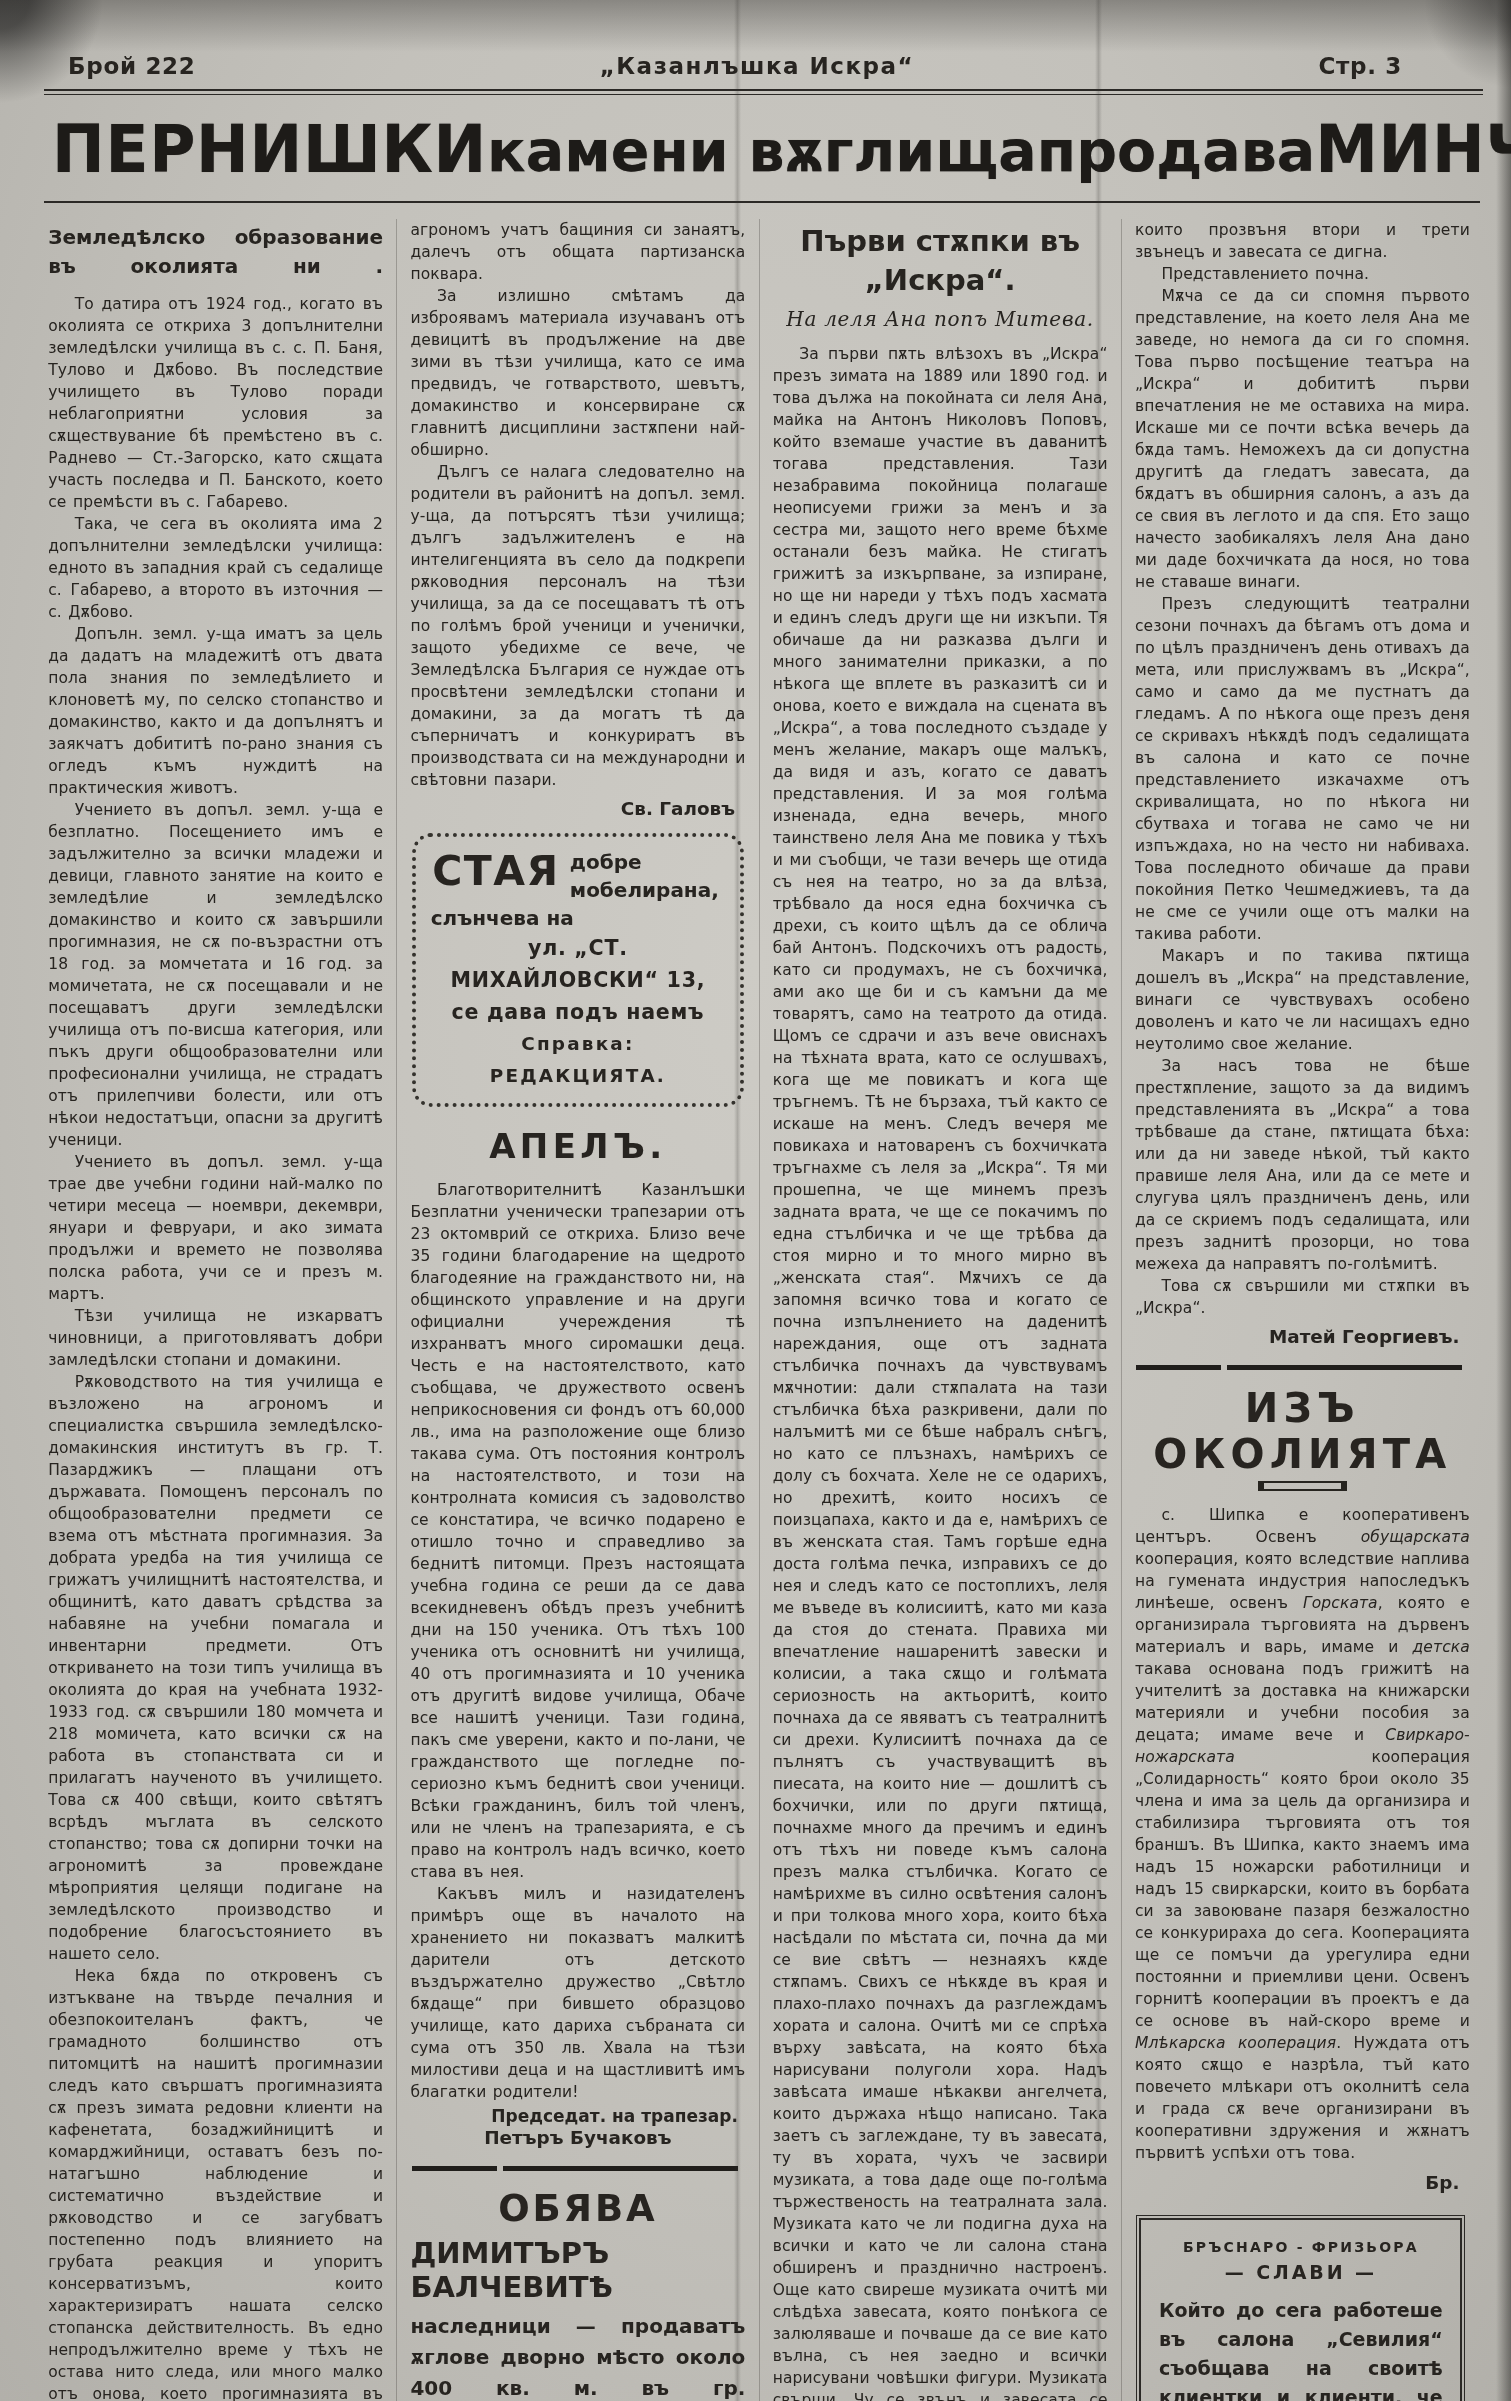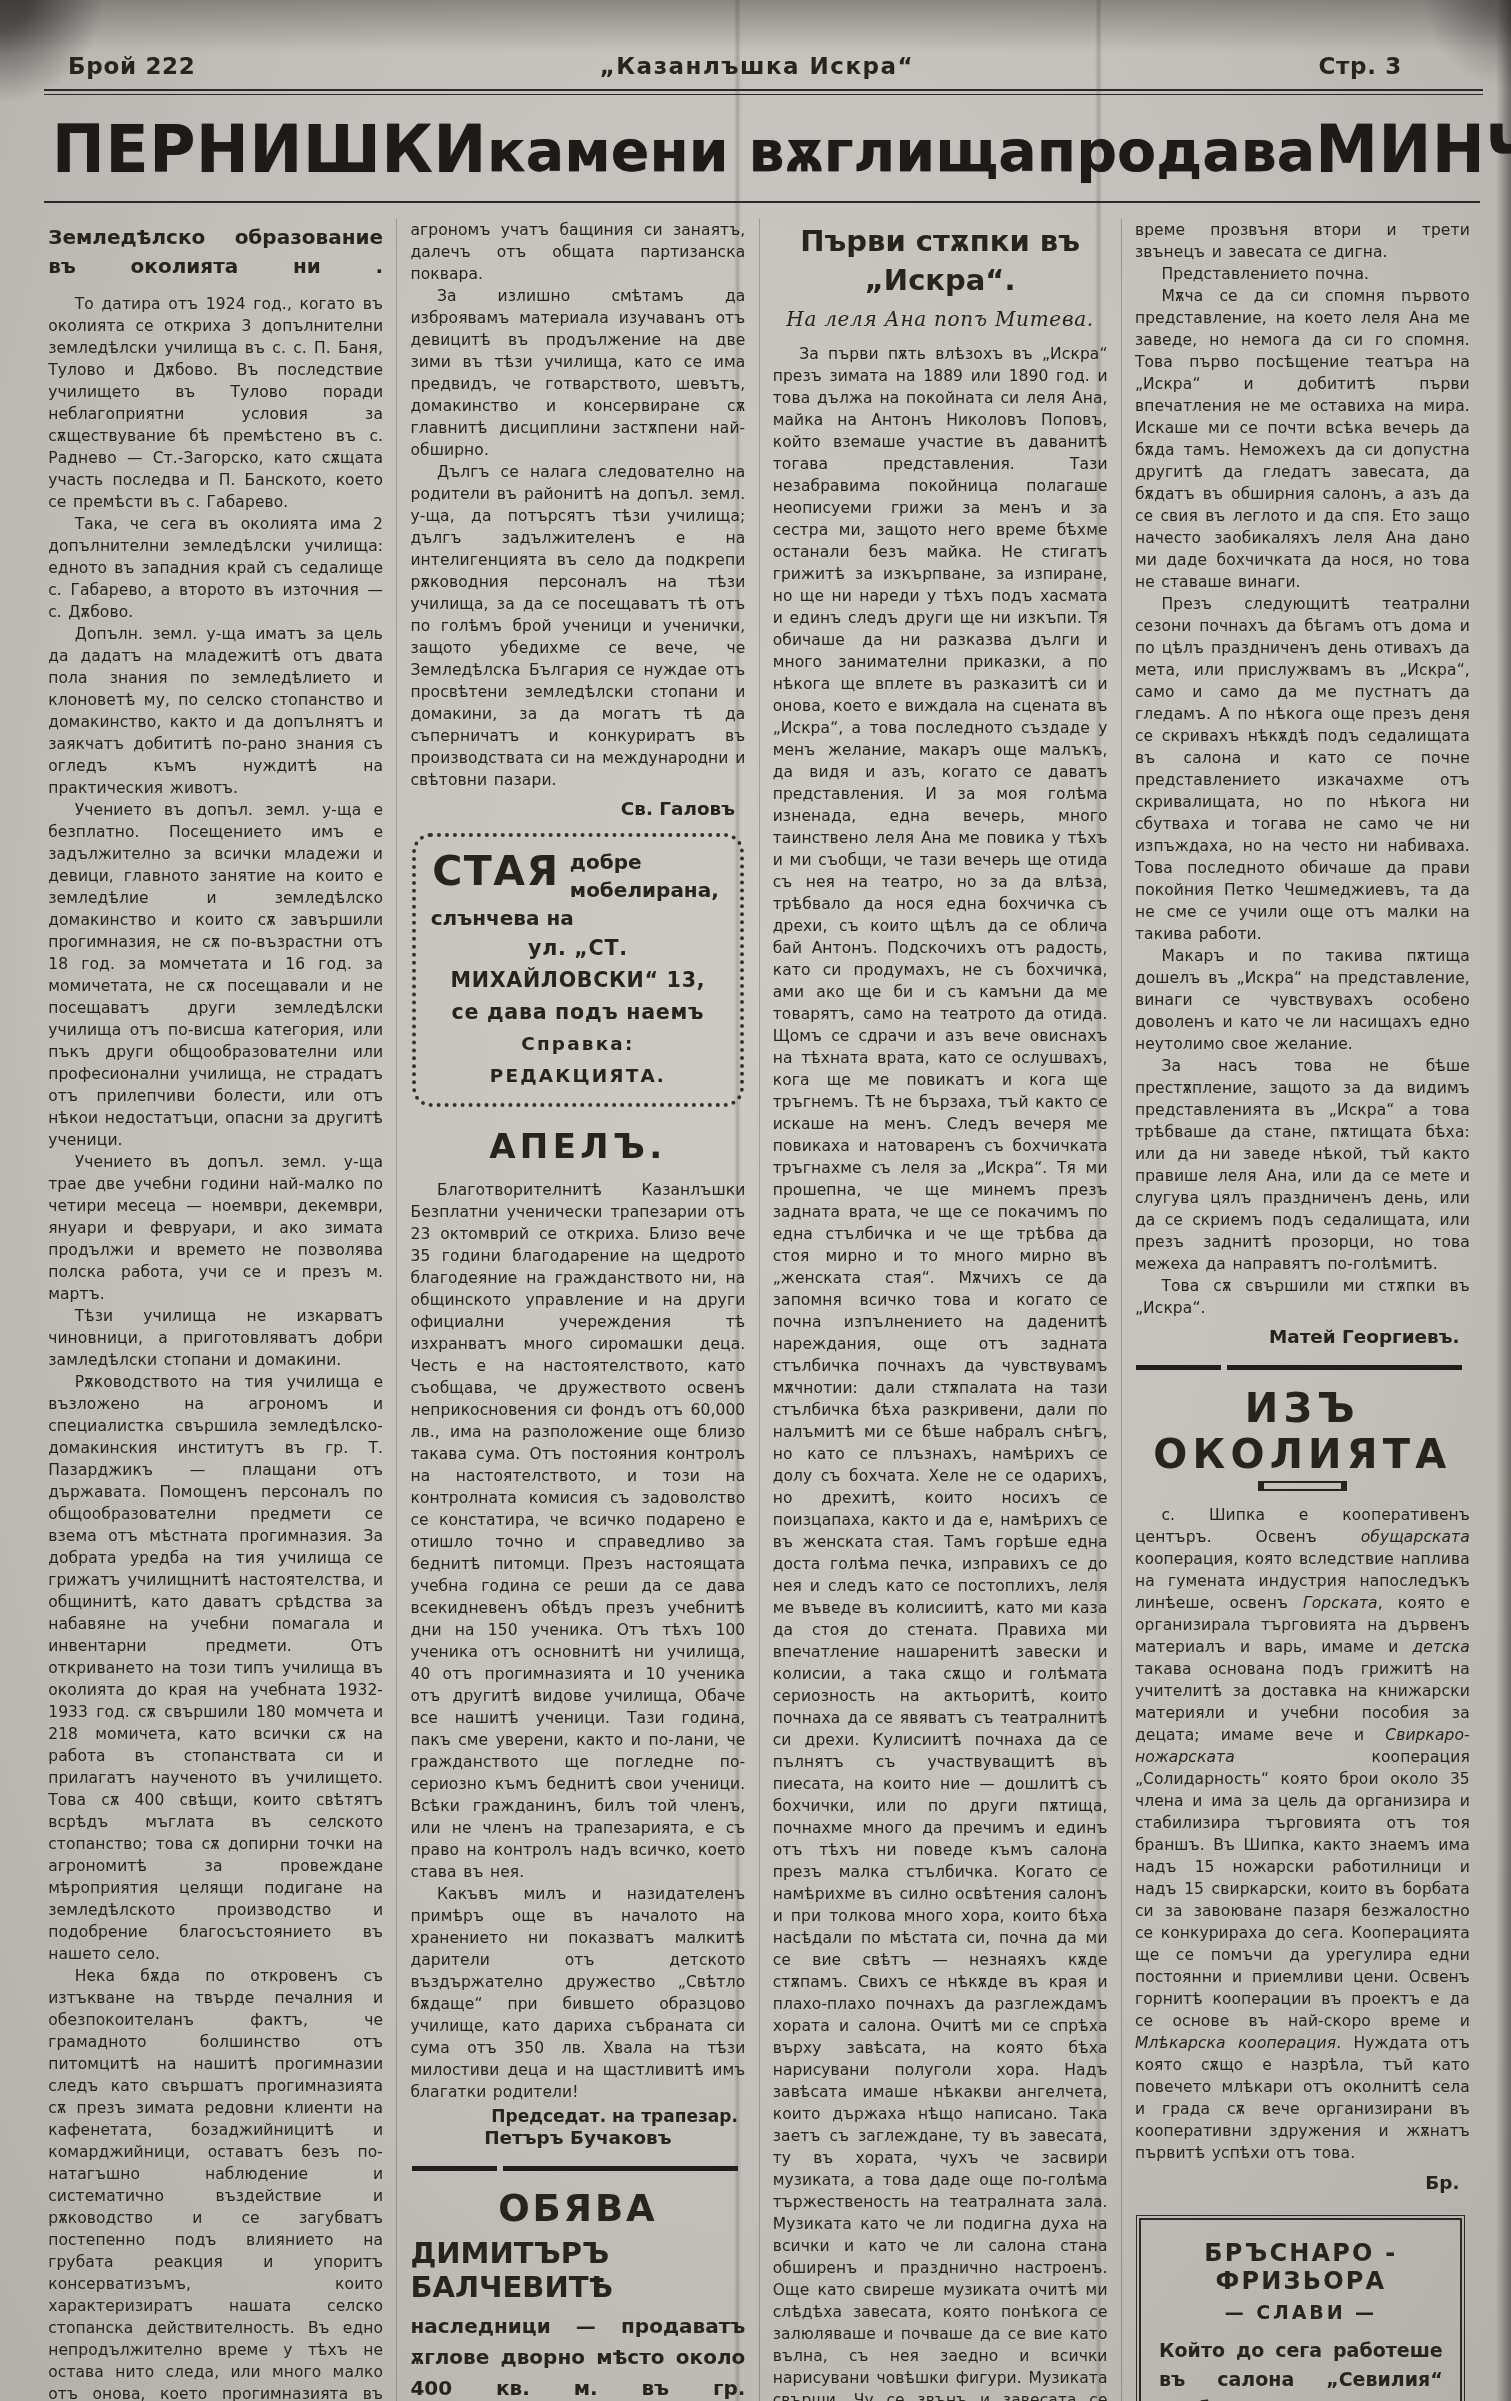--- a/index.html
+++ b/index.html
@@ -66,21 +66,21 @@
     margin:2.9px 10.3px 0 1.5px;}
   .staya-first{font-size:20px;line-height:28px;text-align:justify;}
   .staya-line{font-size:20.6px;line-height:32px;text-align:center;letter-spacing:0.7px;}
   .staya-ref{font-size:18.4px;letter-spacing:2.2px;}
   
   .p-obyava{margin:0;text-align:justify;font-size:20px;line-height:31px;font-weight:bold;
     word-spacing:2.2px;}
   
   .ad-slavi{border:2.9px solid #2b2926;outline:1.5px solid #2b2926;outline-offset:2.9px;
     padding:19px 17.7px 16px;margin:25px 7.4px 0 4.4px;}
-  .slavi-l1{text-align:center;font-weight:bold;font-size:24px;letter-spacing:2.2px;margin:0 0 5.9px;}
+  .slavi-l1{text-align:center;font-weight:bold;font-size:14px;letter-spacing:2.2px;margin:0 0 5.9px;}
   .slavi-l2{text-align:center;font-weight:bold;font-size:19px;letter-spacing:2.9px;margin:0 0 13.2px;}
   .slavi-body{margin:0;text-align:justify;font-size:19px;line-height:29px;font-weight:bold;}
 </style>
 </head>
 <body>
 
 <div class="page">
 
   <div class="fold" style="left:734px"></div>
   <div class="fold" style="left:1095px"></div>
@@ -146,21 +146,21 @@
 
     </div>
 
     <div class="col">
       <h2 class="t-center t-iskra">Първи стѫпки въ „Искра“.</h2>
       <div class="dedication">На леля Ана попъ Митева.</div>
       <p class="p">За първи пѫть влѣзохъ въ „Искра“ презъ зимата на 1889 или 1890 год. и това дължа на покойната си леля Ана, майка на Антонъ Николовъ Поповъ, който вземаше участие въ даванитѣ тогава представления. Тази незабравима покойница полагаше неописуеми грижи за менъ и за сестра ми, защото него време бѣхме останали безъ майка. Не стигатъ грижитѣ за изкърпване, за изпиране, но ще ни нареди у тѣхъ подъ хасмата и единъ следъ други ще ни изкъпи. Тя обичаше да ни разказва дълги и много занимателни приказки, а по нѣкога ще вплете въ разказитѣ си и онова, което е виждала на сцената въ „Искра“, а това последното създаде у менъ желание, макаръ още малъкъ, да видя и азъ, когато се даватъ представления. И за моя голѣма изненада, една вечерь, много таинствено леля Ана ме повика у тѣхъ и ми съобщи, че тази вечерь ще отида съ нея на театро, но за да влѣза, трѣбвало да нося една бохчичка съ дрехи, съ които щѣлъ да се облича бай Антонъ. Подскочихъ отъ радость, като си продумахъ, не съ бохчичка, ами ако ще би и съ камъни да ме товарятъ, само на театрото да отида. Щомъ се сдрачи и азъ вече овиснахъ на тѣхната врата, като се ослушвахъ, кога ще ме повикатъ и кога ще тръгнемъ. Тѣ не бързаха, тъй както се искаше на менъ. Следъ вечеря ме повикаха и натоваренъ съ бохчичката тръгнахме съ леля за „Искра“. Тя ми прошепна, че ще минемъ презъ задната врата, че ще се покачимъ по една стълбичка и че ще трѣбва да стоя мирно и то много мирно въ „женската стая“. Мѫчихъ се да запомня всичко това и когато се почна изпълнението на даденитѣ нареждания, още отъ задната стълбичка почнахъ да чувствувамъ мѫчнотии: дали стѫпалата на тази стълбичка бѣха разкривени, дали по налъмитѣ ми се бѣше набралъ снѣгъ, но като се плъзнахъ, намѣрихъ се долу съ бохчата. Хеле не се одарихъ, но дрехитѣ, които носихъ се поизцапаха, както и да е, намѣрихъ се въ женската стая. Тамъ горѣше една доста голѣма печка, изправихъ се до нея и следъ като се постоплихъ, леля ме въведе въ колисиитѣ, като ми каза да стоя до стената. Правиха ми впечатление нашаренитѣ завески и колисии, а така сѫщо и голѣмата сериозность на актьоритѣ, които почнаха да се явяватъ съ театралнитѣ си дрехи. Кулисиитѣ почнаха да се пълнятъ съ участвуващитѣ въ пиесата, на които ние — дошлитѣ съ бохчички, или по други пѫтища, почнахме много да пречимъ и единъ отъ тѣхъ ни поведе къмъ салона презъ малка стълбичка. Когато се намѣрихме въ силно освѣтения салонъ и при толкова много хора, които бѣха насѣдали по мѣстата си, почна да ми се вие свѣтъ — незнаяхъ кѫде стѫпамъ. Свихъ се нѣкѫде въ края и плахо-плахо почнахъ да разглеждамъ хората и салона. Очитѣ ми се спрѣха върху завѣсата, на която бѣха нарисувани полуголи хора. Надъ завѣсата имаше нѣкакви ангелчета, които държаха нѣщо написано. Така заетъ съ заглеждане, ту въ завесата, ту въ хората, чухъ че засвири музиката, а това даде още по-голѣма тържественость на театралната зала. Музиката като че ли подигна духа на всички и като че ли салона стана обширенъ и празднично настроенъ. Още като свиреше музиката очитѣ ми слѣдѣха завесата, която понѣкога се залюляваше и почваше да се вие като вълна, съ нея заедно и всички нарисувани човѣшки фигури. Музиката свърши. Чу се звънъ и завесата се залюля по-чувствително, не се мина много</p>
     </div>
 
     <div class="col">
-      <p class="p cont">време прозвъня втори и трети звънецъ и завесата се дигна.</p>
+      <p class="p cont">които прозвъня втори и трети звънецъ и завесата се дигна.</p>
       <p class="p">Представлението почна.</p>
       <p class="p">Мѫча се да си спомня първото представление, на което леля Ана ме заведе, но немога да си го спомня. Това първо посѣщение театъра на „Искра“ и добититѣ първи впечатления не ме оставиха на мира. Искаше ми се почти всѣка вечерь да бѫда тамъ. Неможехъ да си допустна другитѣ да гледатъ завесата, да бѫдатъ въ обширния салонъ, а азъ да се свия въ леглото и да спя. Ето защо начесто заобикаляхъ леля Ана дано ми даде бохчичката да нося, но това не ставаше винаги.</p>
       <p class="p">Презъ следующитѣ театрални сезони почнахъ да бѣгамъ отъ дома и по цѣлъ праздниченъ день отивахъ да мета, или прислужвамъ въ „Искра“, само и само да ме пустнатъ да гледамъ. А по нѣкога още презъ деня се скривахъ нѣкѫдѣ подъ седалищата въ салона и като се почне представлението изкачахме отъ скривалищата, но по нѣкога ни сбутваха и тогава не само че ни изпъждаха, но на често ни набиваха. Това последното обичаше да прави покойния Петко Чешмеджиевъ, та да не сме се учили още отъ малки на такива работи.</p>
       <p class="p">Макаръ и по такива пѫтища дошелъ въ „Искра“ на представление, винаги се чувствувахъ особено доволенъ и като че ли насищахъ едно неутолимо свое желание.</p>
       <p class="p">За насъ това не бѣше престѫпление, защото за да видимъ представленията въ „Искра“ а това трѣбваше да стане, пѫтищата бѣха: или да ни заведе нѣкой, тъй както правише леля Ана, или да се мете и слугува цялъ праздниченъ день, или да се скриемъ подъ седалищата, или презъ заднитѣ прозорци, но това межеха да направятъ по-голѣмитѣ.</p>
       <p class="p">Това сѫ свършили ми стѫпки въ „Искра“.</p>
       <div class="sig">Матей Георгиевъ.</div>
 
       <div class="rule-heavy"></div>
 

